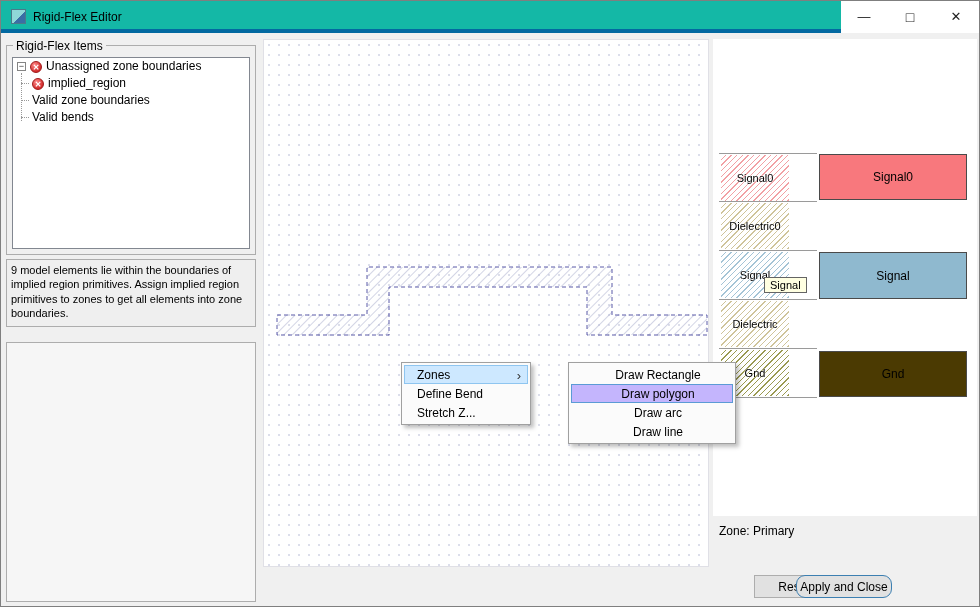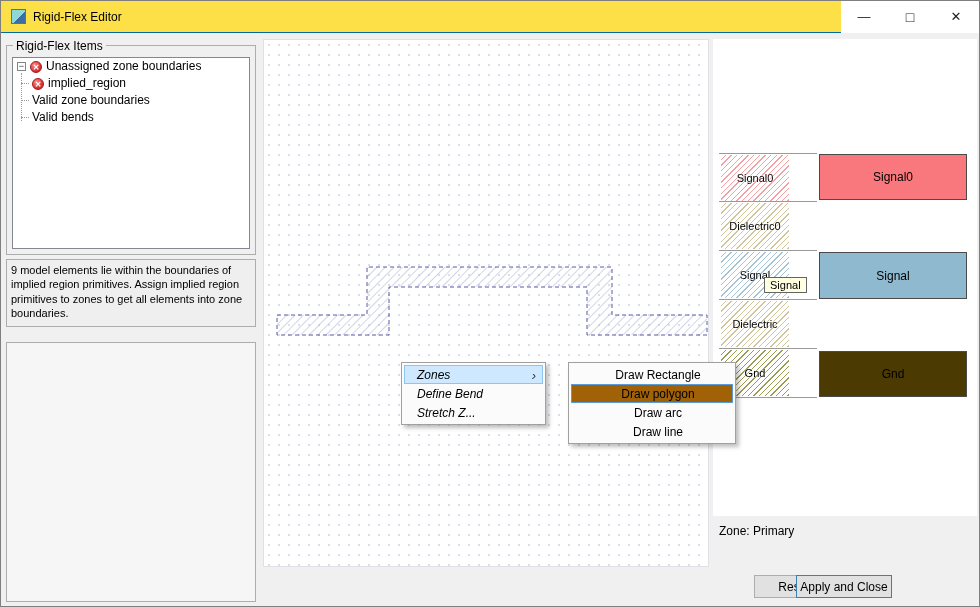--- a/index.html
+++ b/index.html
@@ -5,21 +5,21 @@
   * { margin:0; padding:0; box-sizing:border-box; }
   html,body { background:#c8c8c8; }
   body { font-family:"Liberation Sans", sans-serif; }
   .window {
     position:relative; width:980px; height:607px;
     background:#f0f0f0; border:1px solid #7f7f7f; overflow:hidden;
   }
   
   .titlebar {
     position:absolute; left:0; top:0; width:100%; height:32px;
-    background:#fde047; border-bottom:1px solid #0369a1;
+    background:#14b8a6; border-bottom:4px solid #0369a1;
   }
   .app-icon {
     position:absolute; left:10px; top:8px; width:15px; height:15px;
     border:1px solid #4a7a8a;
     background:linear-gradient(135deg,#8fd8d8 0 55%,#3a6ea5 55% 100%);
   }
   .win-title { position:absolute; left:32px; top:9px; font-size:12px; color:#000; }
   .win-btn {
     position:absolute; top:0; width:46px; height:32px; text-align:center;
     line-height:32px; font-size:13px; color:#222; background:#fff;
@@ -79,28 +79,28 @@
     background:#ffffff;
     background-image:radial-gradient(circle,#dcdeeb 1px,transparent 1.1px);
     background-size:10px 10px; border:1px solid #e0e0e6;
   }
   .canvas svg { position:absolute; left:0; top:0; }
   
   .menu {
     position:absolute; background:#fbfbfb; border:1px solid #a0a0a0;
     box-shadow:3px 3px 4px rgba(0,0,0,.25); z-index:10; padding:2px;
   }
-  .menu-main { left:400px; top:361px; width:145px;font-style:italic; }
+  .menu-main { left:400px; top:361px; width:130px; }
   .menu-sub  { left:567px; top:361px; width:168px;text-align:center; }
   .menu-item {
     position:relative; height:19px; line-height:19px; font-size:12px;
     padding-left:12px; color:#000; border:1px solid transparent;
   }
   .menu-item.hl-soft { background:#cde8ff; border-color:#8ec5f0; }
-  .menu-item.hl { background:#a16207; border-color:#5b9bd5; }
+  .menu-item.hl { background:#c4b5fd; border-color:#5b9bd5; }
   .submenu-arrow {
     position:absolute; right:6px; top:0; font-size:13px; color:#333;
   }
   
   .stackpanel {
     position:absolute; left:712px; top:38px; width:264px; height:477px;
     background:#ffffff;
   }
   .layer-row {
     position:absolute; left:718px; width:98px; height:49px;
@@ -128,21 +128,21 @@
     z-index:5;
   }
   .zone-label { position:absolute; left:718px; top:523px; font-size:12px; color:#000; }
   
   .btn {
     position:absolute; top:574px; height:23px; background:#e1e1e1;
     border:1px solid #adadad; font-size:12px; color:#000; text-align:center;
     font-family:"Liberation Sans", sans-serif;
   }
   .btn-reset  { left:753px; width:80px; }
-  .btn-apply  { left:795px; width:96px; border-color:#3c7fb1; }
+  .btn-apply  { left:795px; width:96px; border-color:#3c7fb1;border-radius:9px; }
   .btn-cancel { left:905px; width:62px;margin-top:33px; }
 </style>
 </head>
 <body>
 
 <div class="window">
 
   <div class="titlebar">
     <div class="app-icon"></div>
     <div class="win-title">Rigid-Flex Editor</div>

